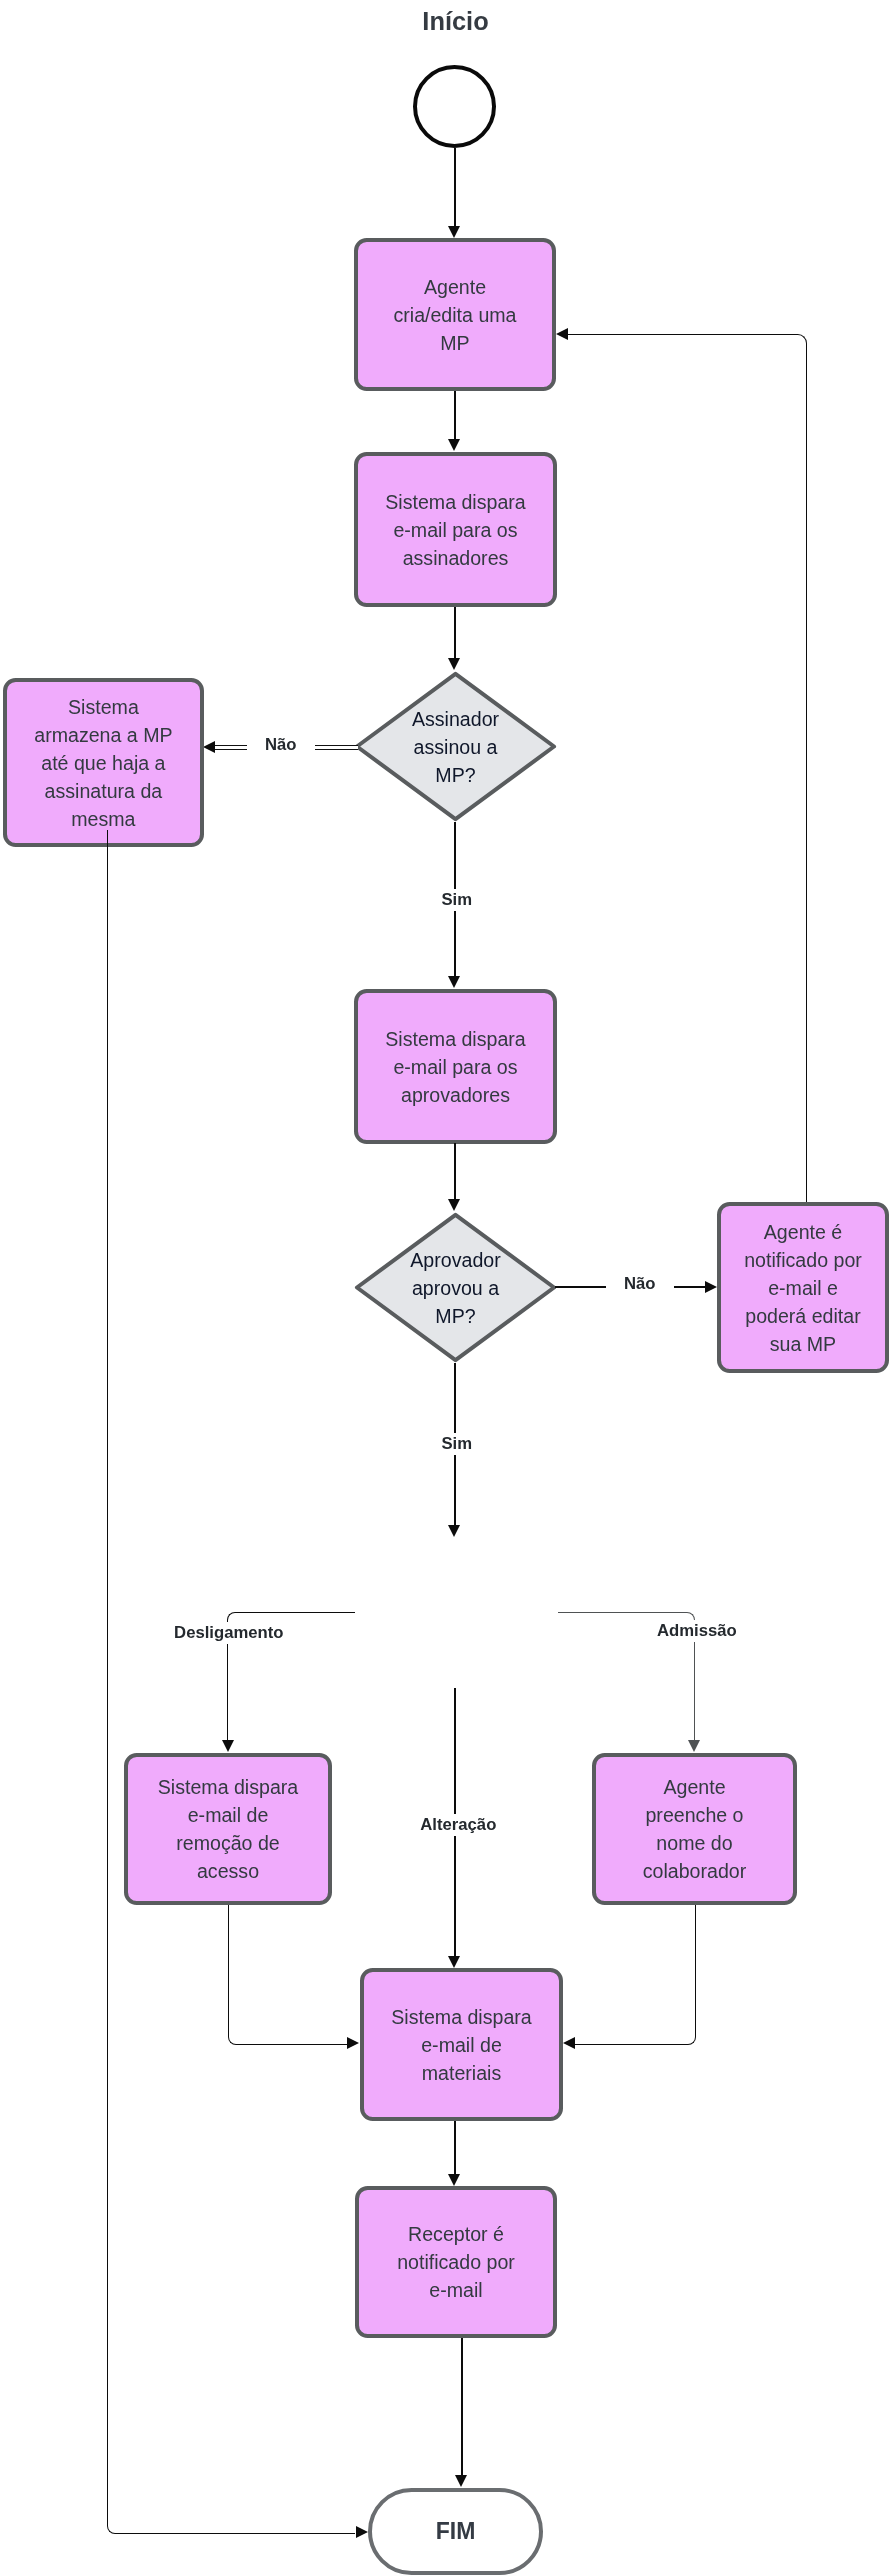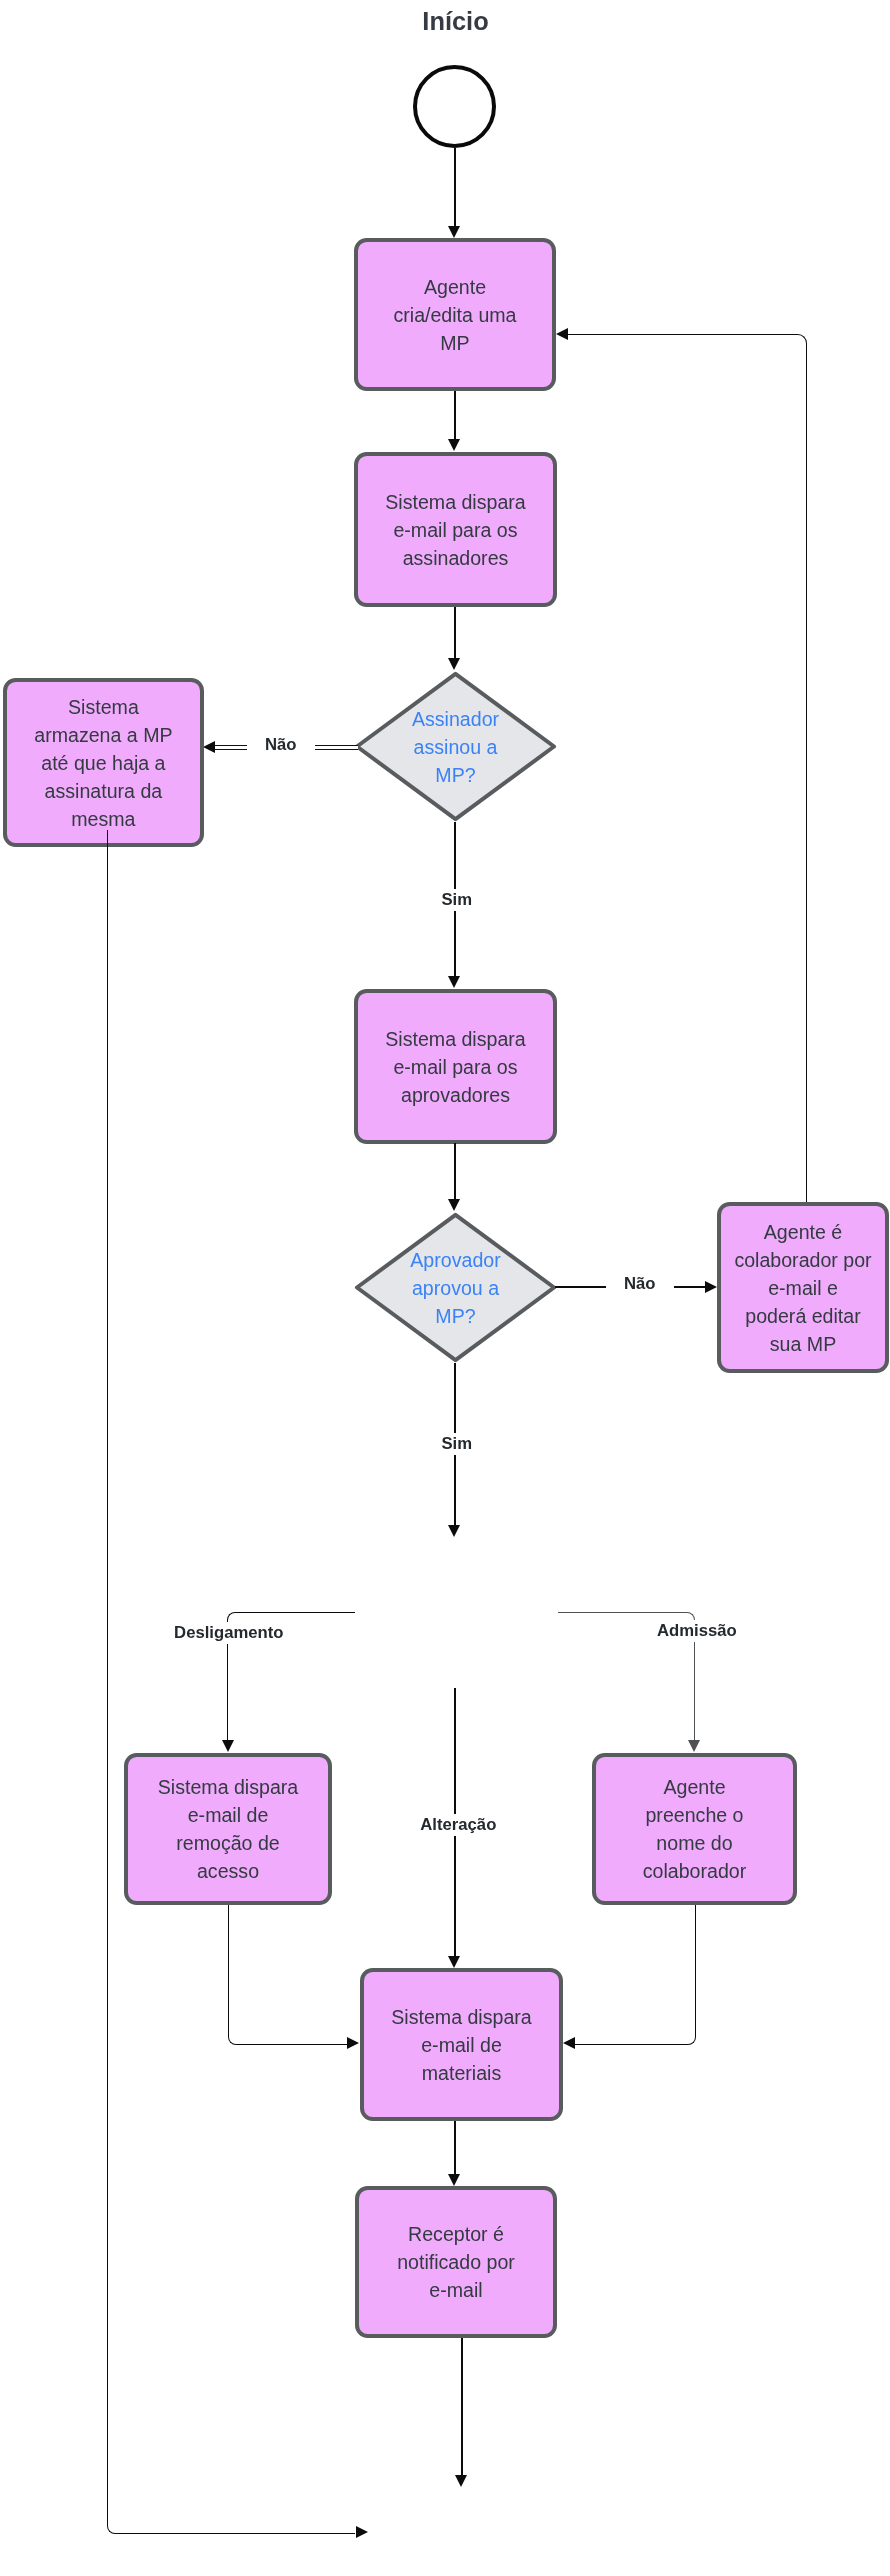--- a/index.html
+++ b/index.html
@@ -45,21 +45,21 @@
     text-align:center;
     color:#353b42;font-size:25.4px;font-weight:bold;
   }
 
   
   .diamond{position:absolute;}
   .diamond svg{display:block;}
   .diamond .dtxt{
     position:absolute;left:0;top:0;right:0;bottom:0;
     display:flex;align-items:center;justify-content:center;
-    text-align:center;color:#3b82f6;font-size:19.6px;line-height:28px;
+    text-align:center;color:#0f172a;font-size:19.6px;line-height:28px;
     white-space:pre-line;
   }
 
   
   .vline{position:absolute;width:1.7px;background:#0c0c0c;}
   .hline{position:absolute;height:1.7px;background:#0c0c0c;}
   .dblline{position:absolute;height:4.6px;border-top:1.2px solid #111;border-bottom:1.2px solid #111;background:#ffffff;box-sizing:border-box;}
 
   .elbow{position:absolute;box-sizing:border-box;}
 
@@ -144,21 +144,21 @@
     <div class="dtxt">Aprovador
 aprovou a
 MP?</div>
   </div>
 
   <div class="hline" style="left:555px;top:1286px;width:151px;"></div>
   <div class="arr right" style="left:705px;top:1281px;"></div>
   <div class="elbl" style="left:606px;top:1273px;width:63px;">Não</div>
 
   <div class="node" style="left:717px;top:1202px;width:172px;height:171px;">Agente é
-colaborador por
+notificado por
 e-mail e
 poderá editar
 sua MP</div>
 
   <div class="elbow" style="left:568px;top:334px;width:239px;height:868px;border-top:1.7px solid #0c0c0c;border-right:1.7px solid #0c0c0c;border-top-right-radius:9.2px;"></div>
   <div class="arr left" style="left:556px;top:328px;"></div>
 
   <div class="vline" style="left:454px;top:1363px;height:163px;"></div>
   <div class="arr down" style="left:448px;top:1525px;"></div>
   <div class="elbl" style="left:423px;top:1433px;width:63px;">Sim</div>
@@ -199,15 +199,16 @@
   <div class="vline" style="left:454px;top:2121px;height:53px;"></div>
   <div class="arr down" style="left:448px;top:2174px;"></div>
 
   <div class="node" style="left:355px;top:2186px;width:202px;height:152px;">Receptor é
 notificado por
 e-mail</div>
 
   <div class="vline" style="left:461px;top:2338px;height:139px;"></div>
   <div class="arr down" style="left:455px;top:2475px;"></div>
 
+  <div class="term" style="left:368px;top:2488px;width:175px;height:87px;">FIM</div>
 
 </div>
 
 
 </body></html>

